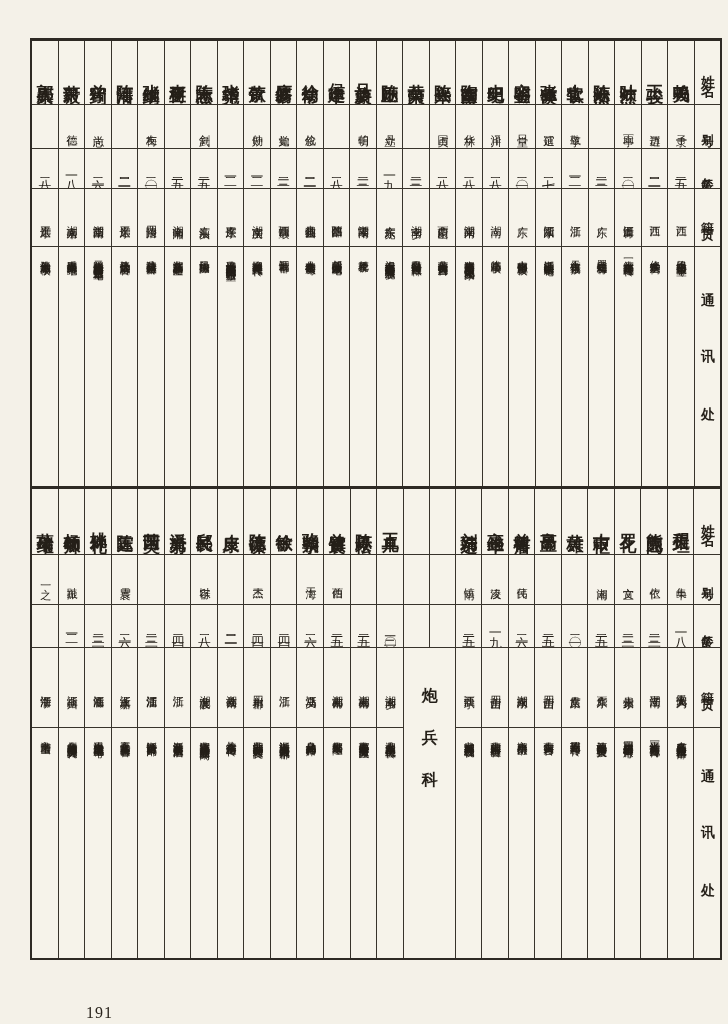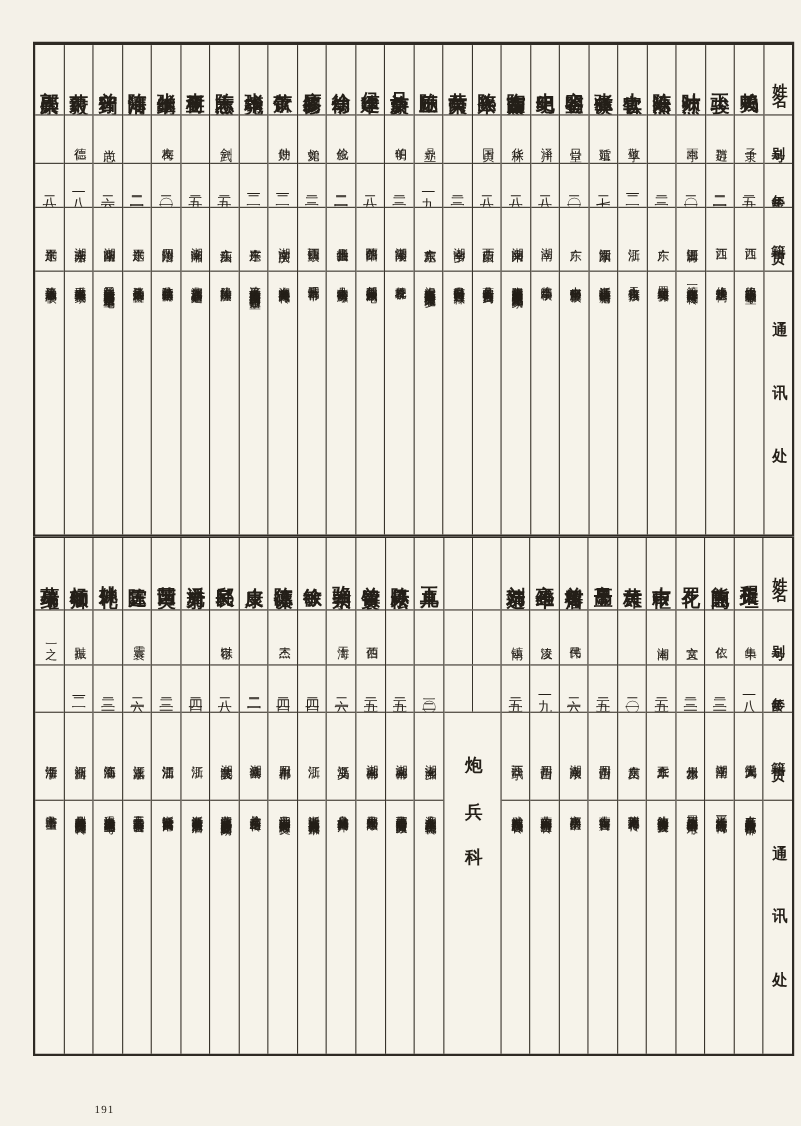--- a/index.html
+++ b/index.html
@@ -62,21 +62,21 @@
       transparent calc(50% + 0.5px));
   }
   .label-cell{flex:1;align-items:flex-start;border-bottom:none;}
   .section-label{
     writing-mode:vertical-rl;text-orientation:upright;
     font-size:16px;font-weight:700;letter-spacing:42px;
     padding-top:26px;
   }
   .page-number{
     position:absolute;left:56px;top:966px;
-    font-size:10px;letter-spacing:1px;color:#2a251d;
+    font-size:16px;letter-spacing:1px;color:#2a251d;
   }
 </style>
 </head>
 <body>
 
 <div class="sheet">
 
   <div class="dtable" id="table-top">
     <div class="col header-col">
       <div class="cell name-cell">

